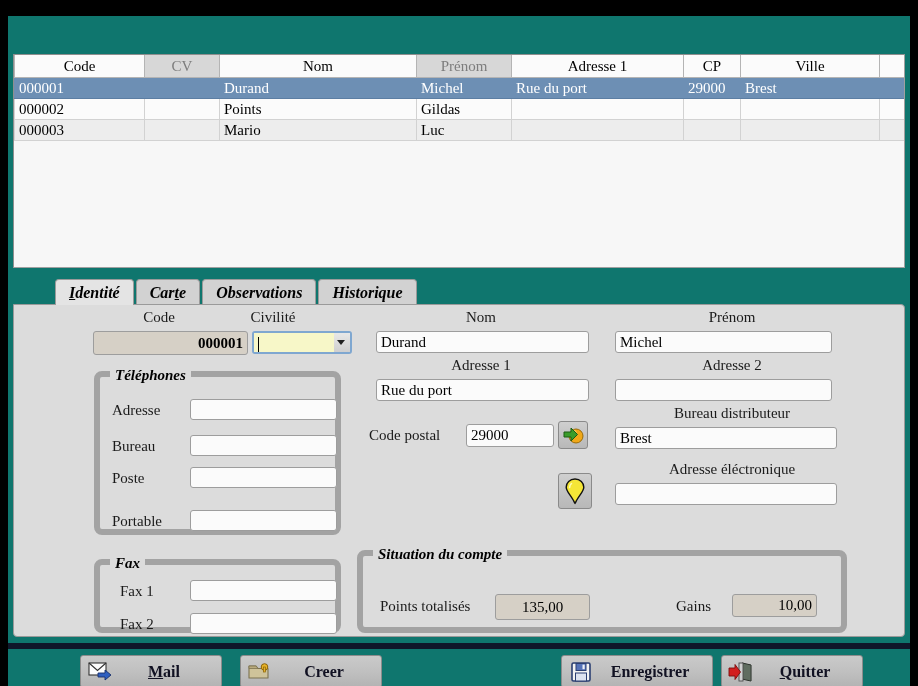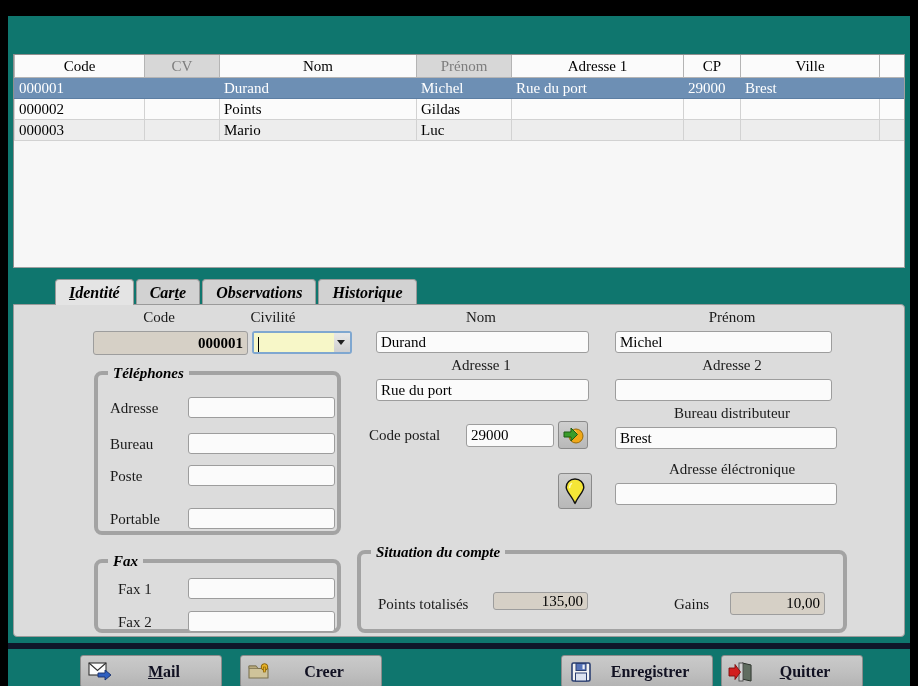--- a/index.html
+++ b/index.html
@@ -209,21 +209,21 @@
   .caretcursor {
     position: absolute;
     left: 4px; top: 4px;
     width: 1px; height: 15px;
     background: #000;
   }
 
   
   .group {
     position: absolute;
-    border: 4px solid #a3a3a3;
+    border: 6px solid #a3a3a3;
     border-radius: 8px;
     box-sizing: border-box;
   }
   .group > .gtitle {
     position: absolute;
     top: -10px;
     left: 10px;
     padding: 0 5px;
     background: #dcdcdc;
     font-family: "Liberation Serif", serif;
@@ -444,24 +444,24 @@
       <input class="txt" style="left: 90px; top: 15px; width: 147px; height: 21px;" value="">
 
       <div class="lbl" style="left:20px; top:51px;">Fax 2</div>
       <input class="txt" style="left: 90px; top: 48px; width: 147px; height: 21px;" value="">
     </div>
 
     <div class="group" style="left:343px; top:245px; width:490px; height:83px;">
       <span class="gtitle">Situation du compte</span>
 
       <div class="lbl" style="left:17px; top:42px;">Points totalisés</div>
-      <input class="txt roplain" style="left: 132px; top: 38px; width: 95px; height: 18px;" readonly="" value="135,00">
+      <input class="txt roplain" style="left: 132px; top: 38px; width: 95px; height: 26px; text-align: center;" readonly="" value="135,00">
 
       <div class="lbl" style="left:313px; top:42px;">Gains</div>
-      <input class="txt roplain" style="left: 369px; top: 38px; width: 95px; height: 23px;" readonly="" value="10,00">
+      <input class="txt roplain" style="left: 369px; top: 38px; width: 85px; height: 23px;" readonly="" value="10,00">
     </div>
 
   </div>
 
   <div class="toolbar">
 
     <div class="tbtn" style="left:72px; width:142px;">
       <span class="bicon">
         <svg width="26" height="22" viewBox="0 0 26 22">
           <rect x="2" y="2" width="17" height="12" fill="#fdfdfd" stroke="#333" stroke-width="1.1"></rect>

